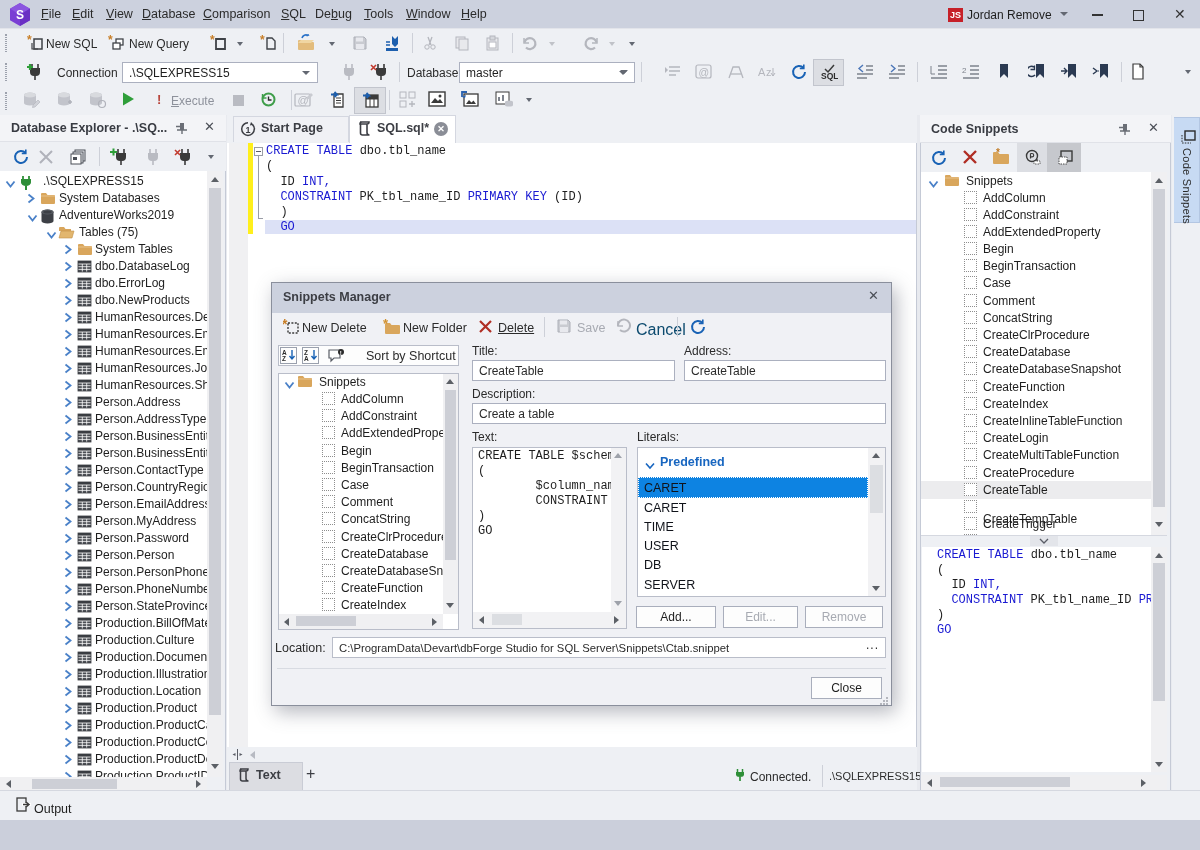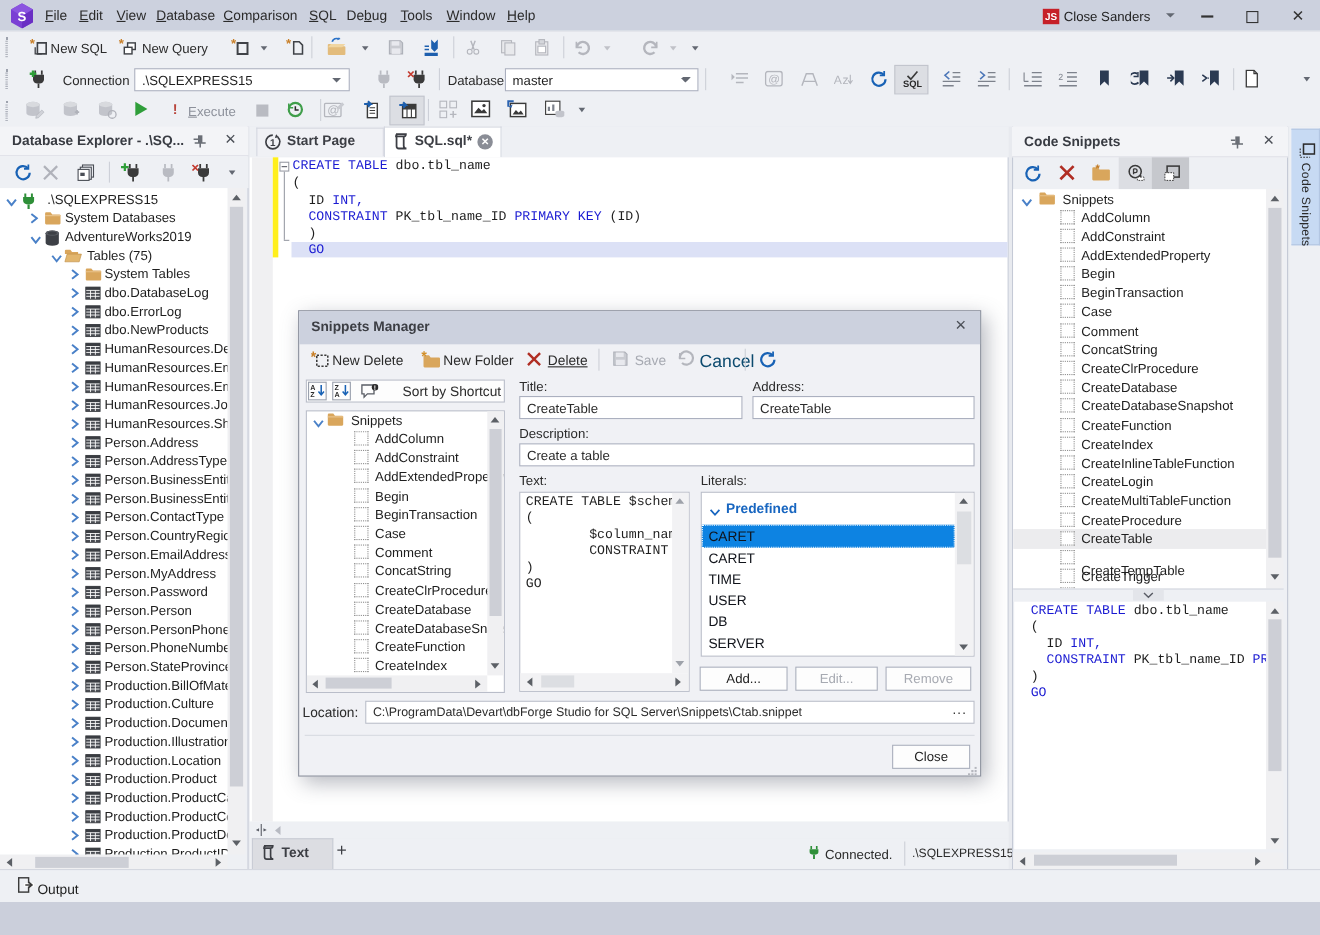--- a/index.html
+++ b/index.html
@@ -50,21 +50,21 @@
 <div class="menu-item" style="left:72px;"><u>E</u>dit</div>
 <div class="menu-item" style="left:106px;"><u>V</u>iew</div>
 <div class="menu-item" style="left:142px;"><u>D</u>atabase</div>
 <div class="menu-item" style="left:203px;"><u>C</u>omparison</div>
 <div class="menu-item" style="left:281px;"><u>S</u>QL</div>
 <div class="menu-item" style="left:315px;">De<u>b</u>ug</div>
 <div class="menu-item" style="left:364px;"><u>T</u>ools</div>
 <div class="menu-item" style="left:406px;"><u>W</u>indow</div>
 <div class="menu-item" style="left:461px;"><u>H</u>elp</div>
 <div class="abs" style="left:948px;top:8px;width:15px;height:14px;background:#c62028;color:#fff;font-weight:bold;font-size:9px;text-align:center;line-height:14px;">JS</div>
-<div class="abs" style="left:967px;top:8px;font-size:12px;color:#1e1e1e;">Close Sanders</div>
+<div class="abs" style="left:967px;top:8px;font-size:12px;color:#1e1e1e;">Jordan Remove</div>
 <div class="caret" style="left:1060px;top:12px;"></div>
 <div class="abs" style="left:1092px;top:14px;width:11px;height:1.5px;background:#333;"></div>
 <div class="abs" style="left:1133px;top:10px;width:11px;height:11px;border:1.5px solid #333;"></div>
 <div class="abs" style="left:1174px;top:6px;font-size:14px;color:#333;">✕</div>
 
 <div class="abs tb" style="top:28px;height:30px;"></div>
 <div class="abs" style="left:0;top:28px;width:1200px;height:1px;background:#e2e4ea;"></div>
 <div id="tb1">
 <div class="grip" style="left:5px;top:34px;bottom:auto;height:18px;border-left:1px dotted #9da2ad;border-right:1px dotted #9da2ad;width:2px;"></div>
 

